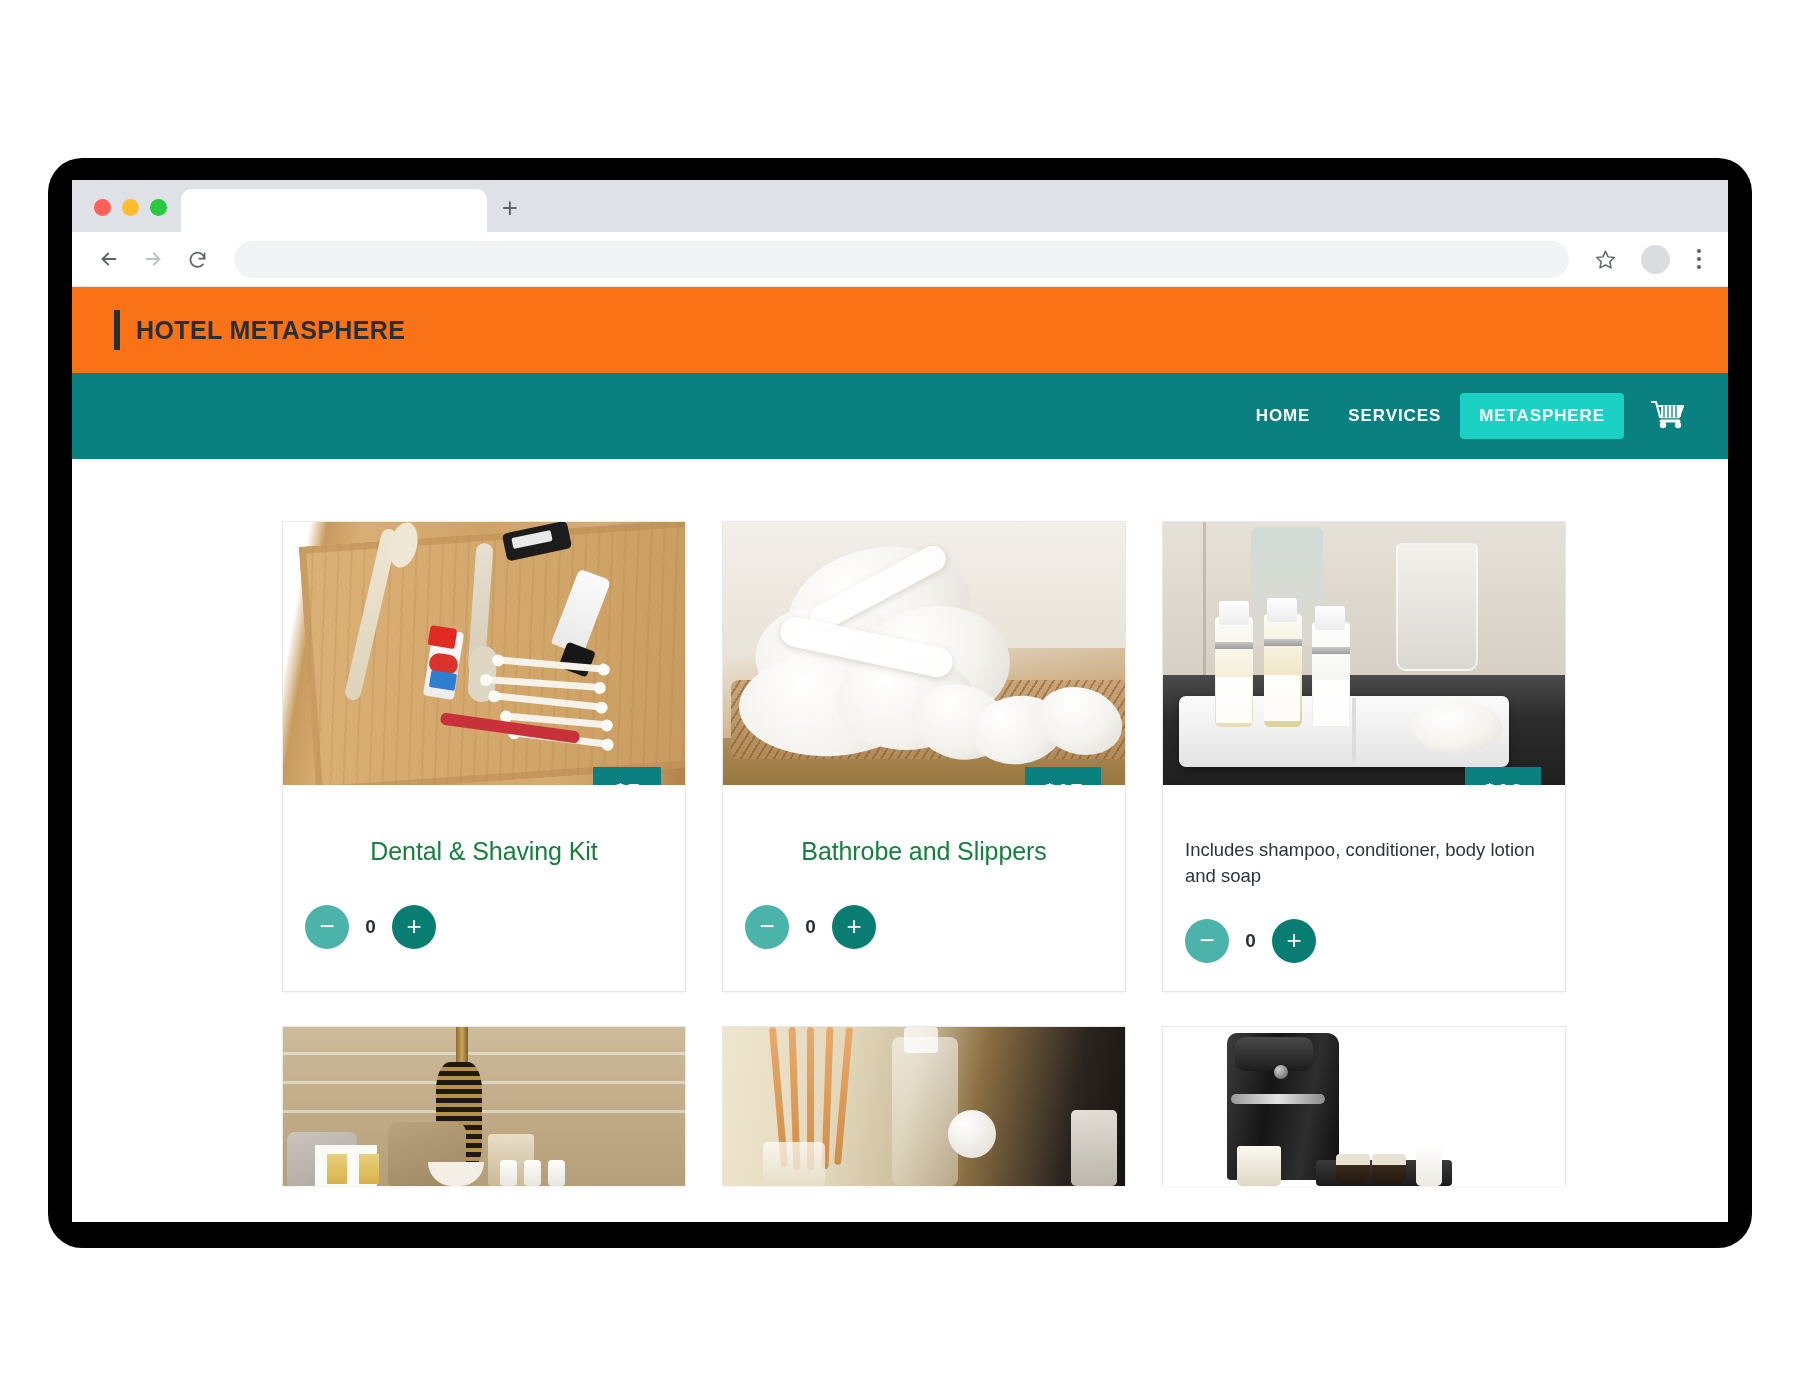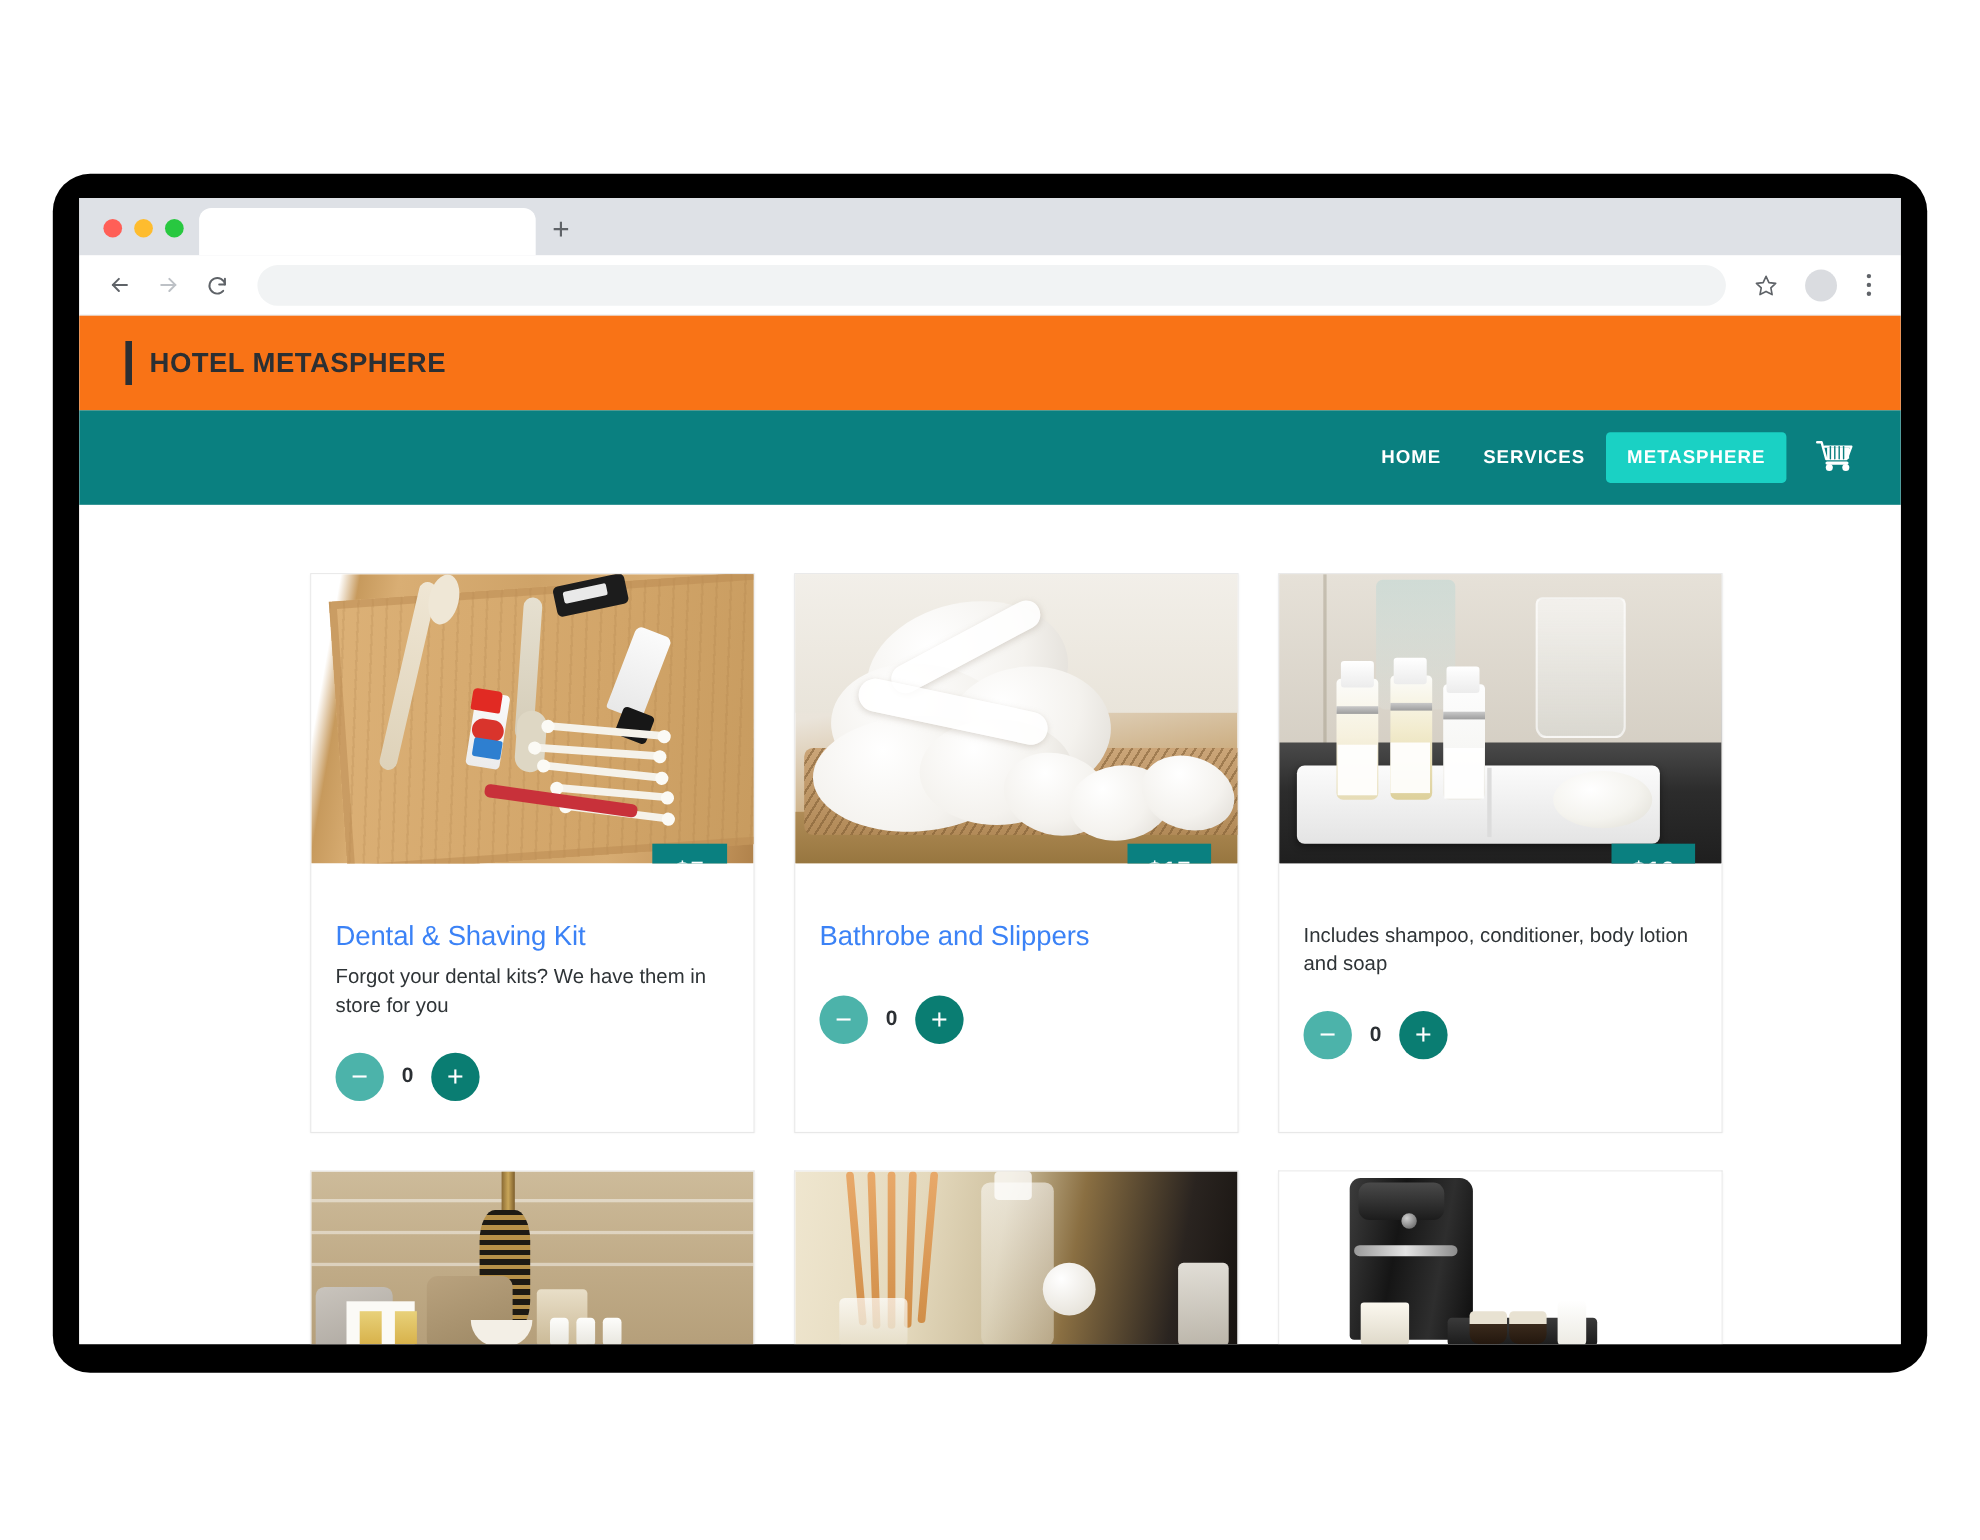--- a/index.html
+++ b/index.html
@@ -242,23 +242,24 @@
     font-weight: 700;
     padding: 12px 18px;
     min-width: 68px;
     text-align: center;
     z-index: 4;
   }
   .card-body { padding: 52px 22px 0 22px; }
   .card-title {
     font-size: 25px;
     font-weight: 400;
-    color: #3b82f6;
+    color: #15803d;
     margin-bottom: 9px;
     letter-spacing: -0.1px;
+    text-align: center;
   }
   .card-desc {
     font-size: 18.5px;
     line-height: 1.38;
     color: #2f3437;
     min-height: 52px;
   }
   .qty-row {
     display: flex;
     align-items: center;
@@ -523,21 +524,20 @@
               <div class="dent-item swab" style="left:50%;top:60%;width:118px;transform:rotate(4deg);"></div>
               <div class="dent-item swab" style="left:52%;top:67%;width:112px;transform:rotate(6deg);"></div>
               <div class="dent-item swab" style="left:55%;top:74%;width:105px;transform:rotate(5deg);"></div>
               <div class="dent-item swab" style="left:57%;top:81%;width:98px;transform:rotate(7deg);"></div>
               <div class="dent-item file-red"></div>
             </div>
             <div class="price-badge">$5</div>
           </div>
           <div class="card-body">
             <div class="card-title">Dental &amp; Shaving Kit</div>
-            <div class="card-desc">Forgot your dental kits? We have them in store for you</div>
           </div>
           <div class="qty-row">
             <button class="qty-btn minus">−</button>
             <span class="qty-value">0</span>
             <button class="qty-btn plus">+</button>
           </div>
         </div>
 
         <div class="product-card">
           <div class="card-media">

